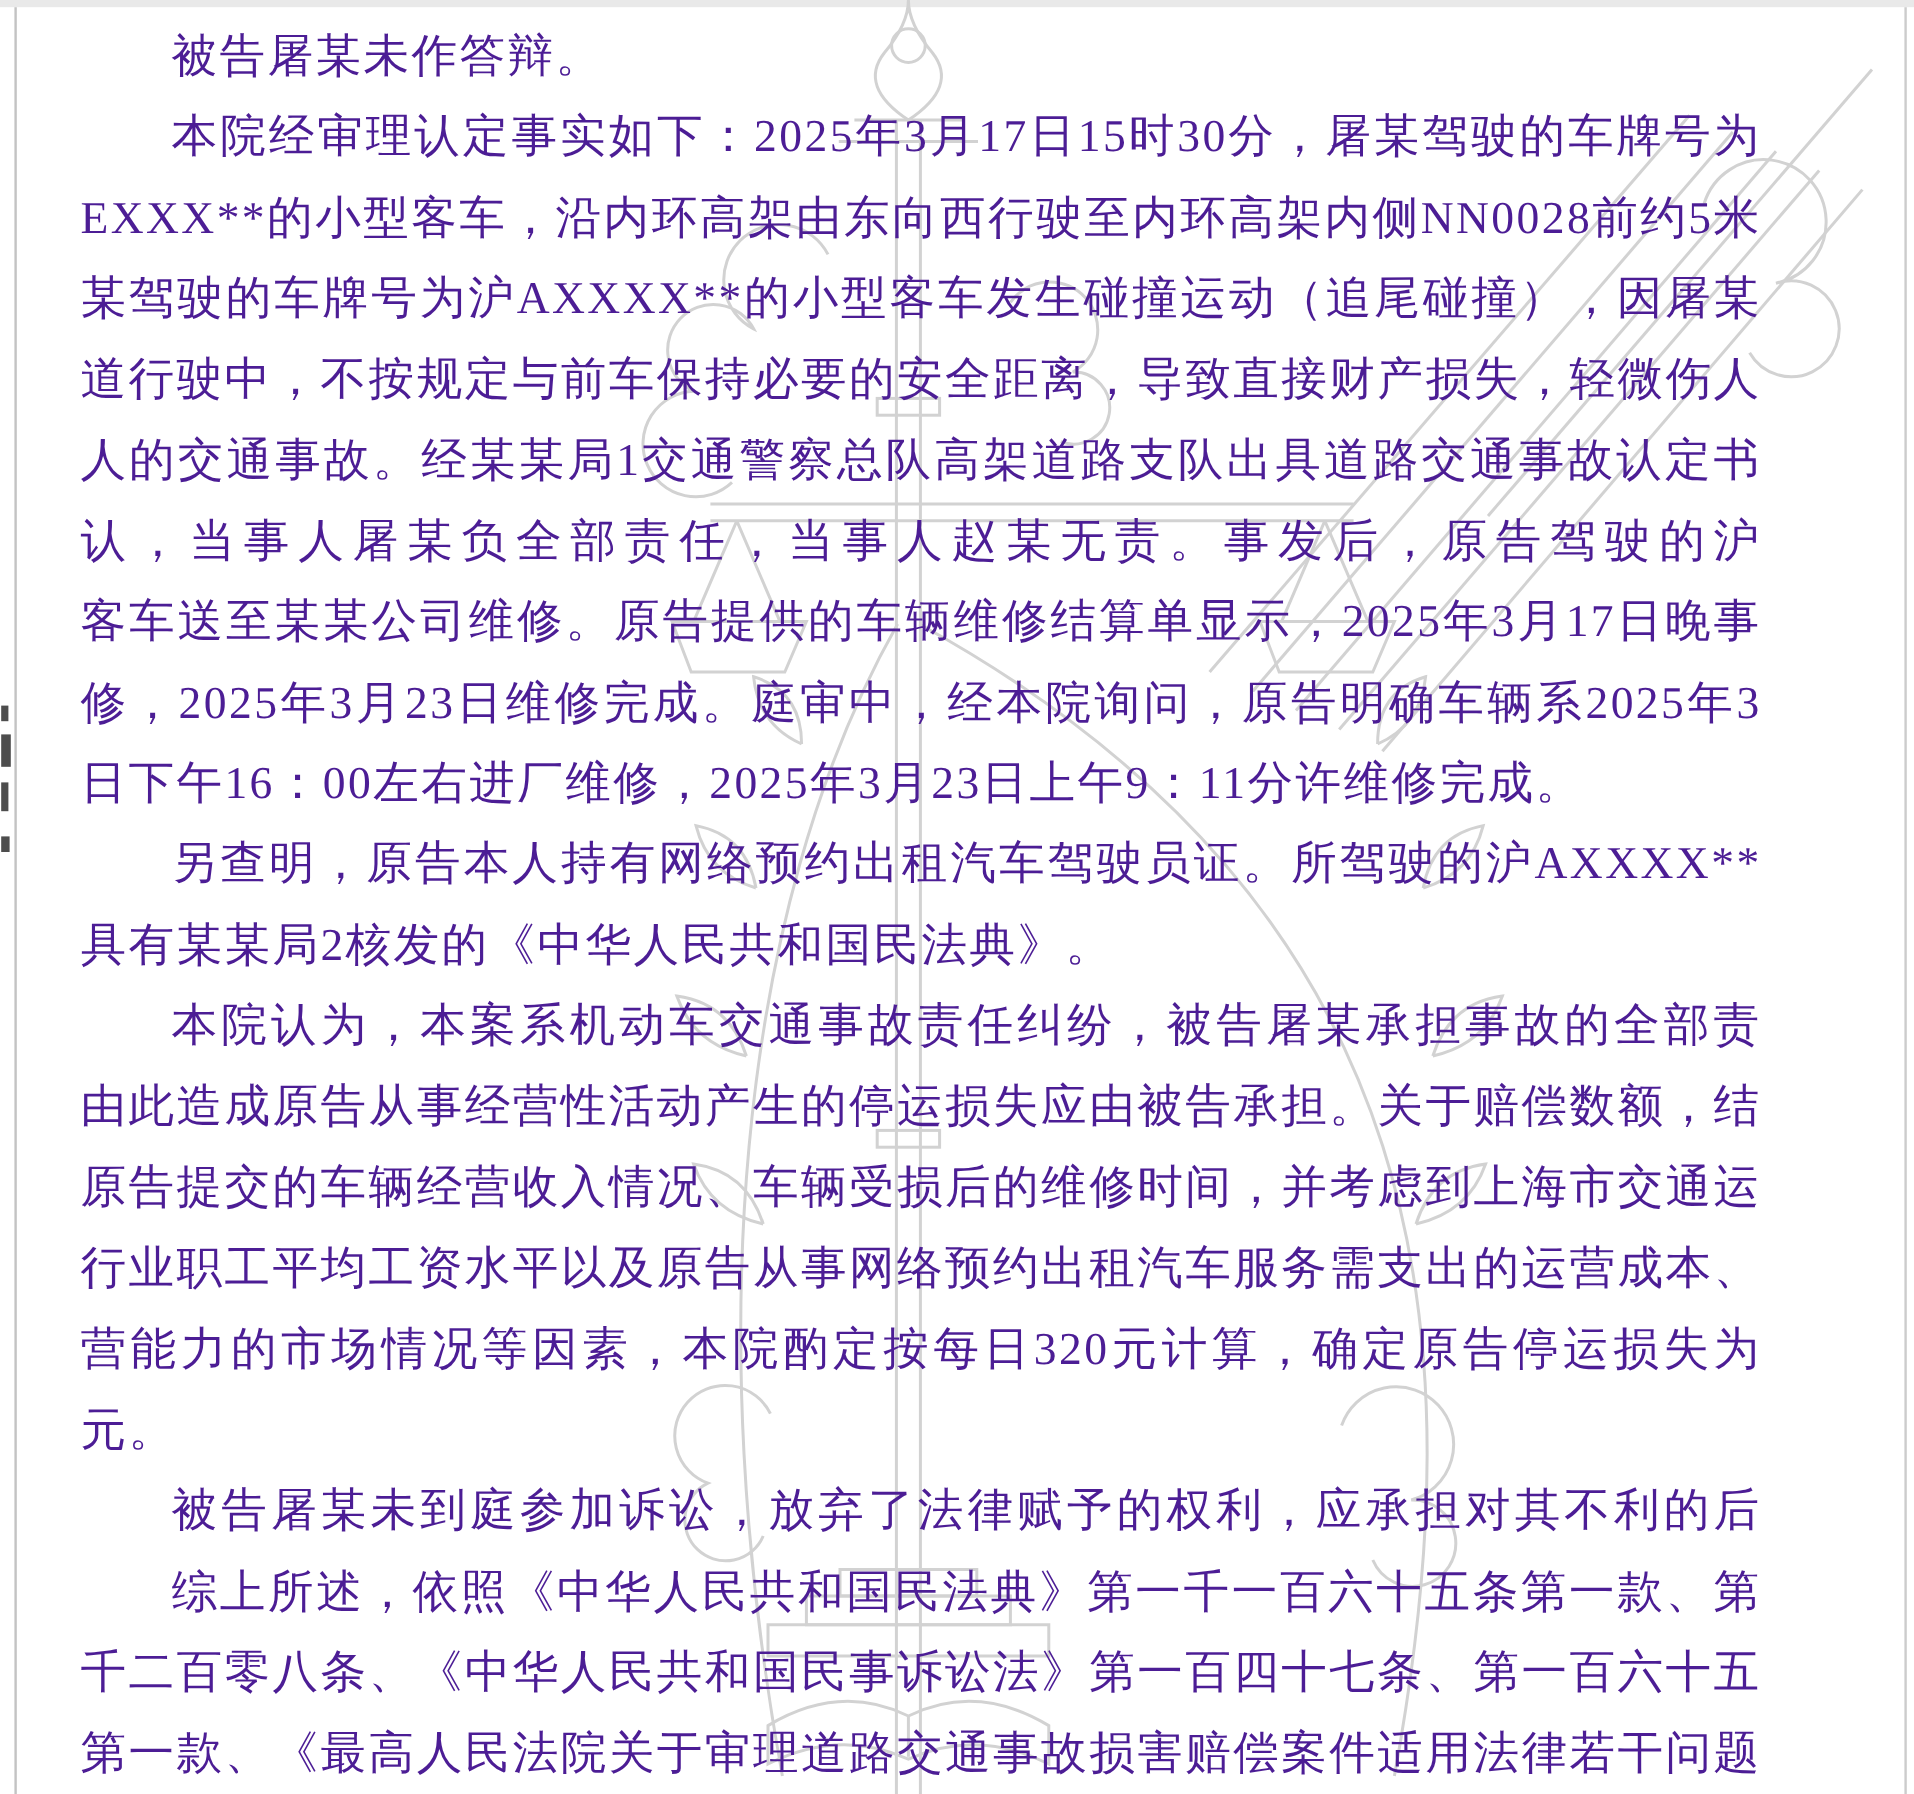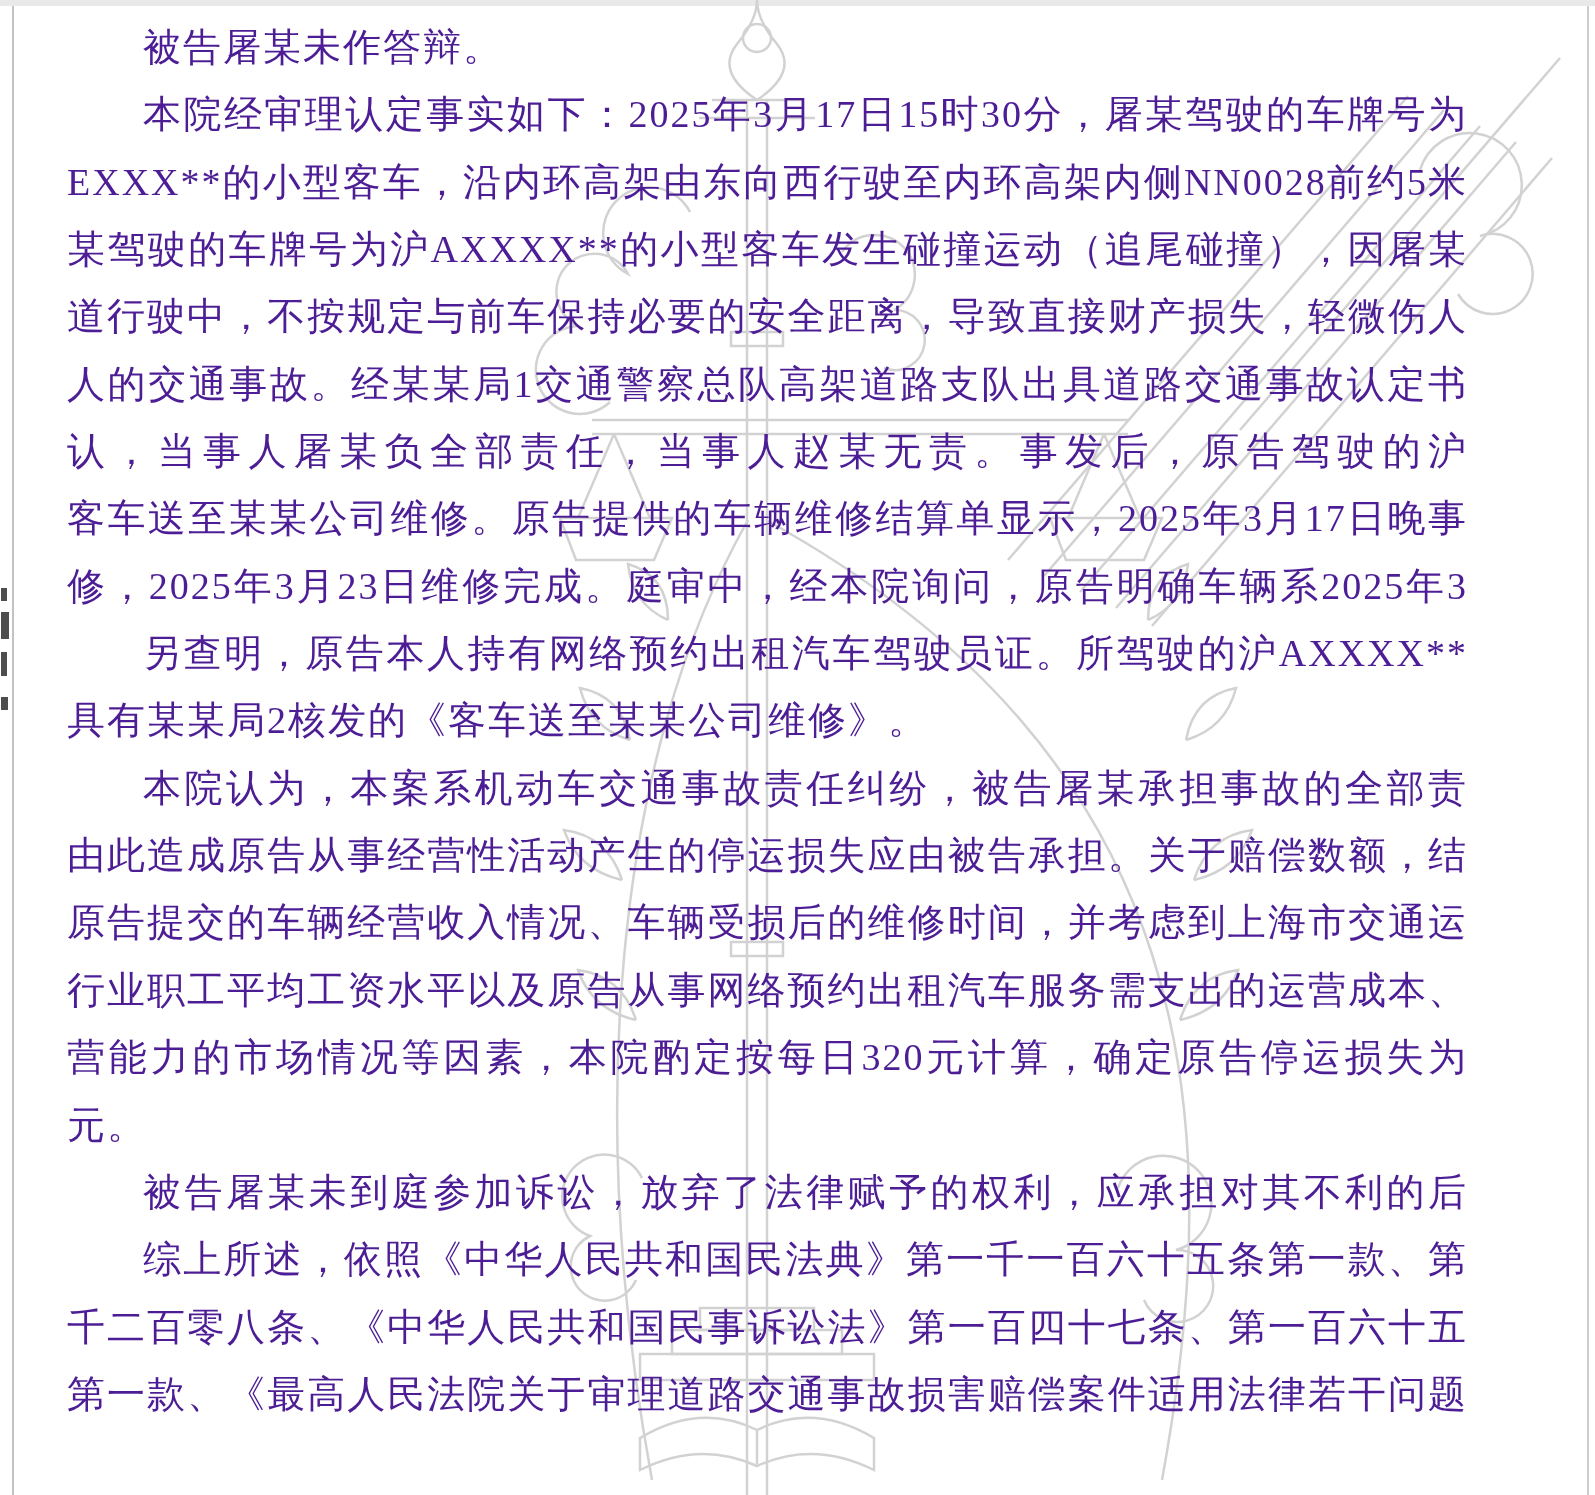--- a/index.html
+++ b/index.html
@@ -118,22 +118,23 @@
 <div class="doc-body">
     <div class="line indent">被告屠某未作答辩。</div>
     <div class="line fill indent">本院经审理认定事实如下：2025年3月17日15时30分，屠某驾驶的车牌号为沪</div>
     <div class="line fill">EXXX**的小型客车，沿内环高架由东向西行驶至内环高架内侧NN0028前约5米处与赵</div>
     <div class="line fill">某驾驶的车牌号为沪AXXXX**的小型客车发生碰撞运动（追尾碰撞），因屠某在同车</div>
     <div class="line fill">道行驶中，不按规定与前车保持必要的安全距离，导致直接财产损失，轻微伤人数0</div>
     <div class="line fill">人的交通事故。经某某局1交通警察总队高架道路支队出具道路交通事故认定书确</div>
     <div class="line fill">认，当事人屠某负全部责任，当事人赵某无责。事发后，原告驾驶的沪AXXXX**小型</div>
     <div class="line fill">客车送至某某公司维修。原告提供的车辆维修结算单显示，2025年3月17日晚事故送</div>
     <div class="line fill">修，2025年3月23日维修完成。庭审中，经本院询问，原告明确车辆系2025年3月17</div>
+    <div class="line">日下午16：00左右进厂维修，2025年3月23日上午9：11分许维修完成。</div>
     <div class="line fill indent">另查明，原告本人持有网络预约出租汽车驾驶员证。所驾驶的沪AXXXX**小客车</div>
-    <div class="line">具有某某局2核发的《客车送至某某公司维修》。</div>
+    <div class="line">具有某某局2核发的《中华人民共和国民法典》。</div>
     <div class="line fill indent">本院认为，本案系机动车交通事故责任纠纷，被告屠某承担事故的全部责任，</div>
     <div class="line fill">由此造成原告从事经营性活动产生的停运损失应由被告承担。关于赔偿数额，结合</div>
     <div class="line fill">原告提交的车辆经营收入情况、车辆受损后的维修时间，并考虑到上海市交通运输</div>
     <div class="line fill">行业职工平均工资水平以及原告从事网络预约出租汽车服务需支出的运营成本、运</div>
     <div class="line fill">营能力的市场情况等因素，本院酌定按每日320元计算，确定原告停运损失为1,760</div>
     <div class="line">元。</div>
     <div class="line fill indent">被告屠某未到庭参加诉讼，放弃了法律赋予的权利，应承担对其不利的后果。</div>
     <div class="line fill indent">综上所述，依照《中华人民共和国民法典》第一千一百六十五条第一款、第一</div>
     <div class="line fill">千二百零八条、《中华人民共和国民事诉讼法》第一百四十七条、第一百六十五条</div>
     <div class="line fill">第一款、《最高人民法院关于审理道路交通事故损害赔偿案件适用法律若干问题的</div>

